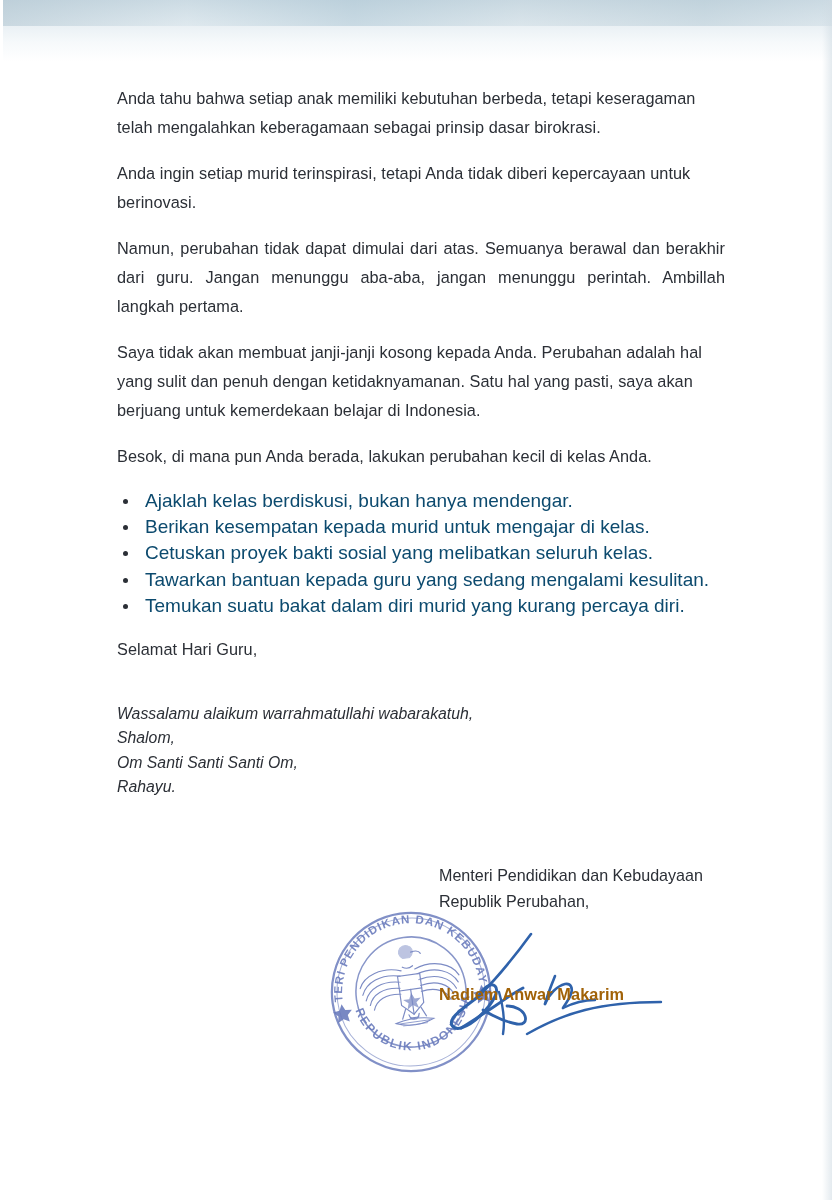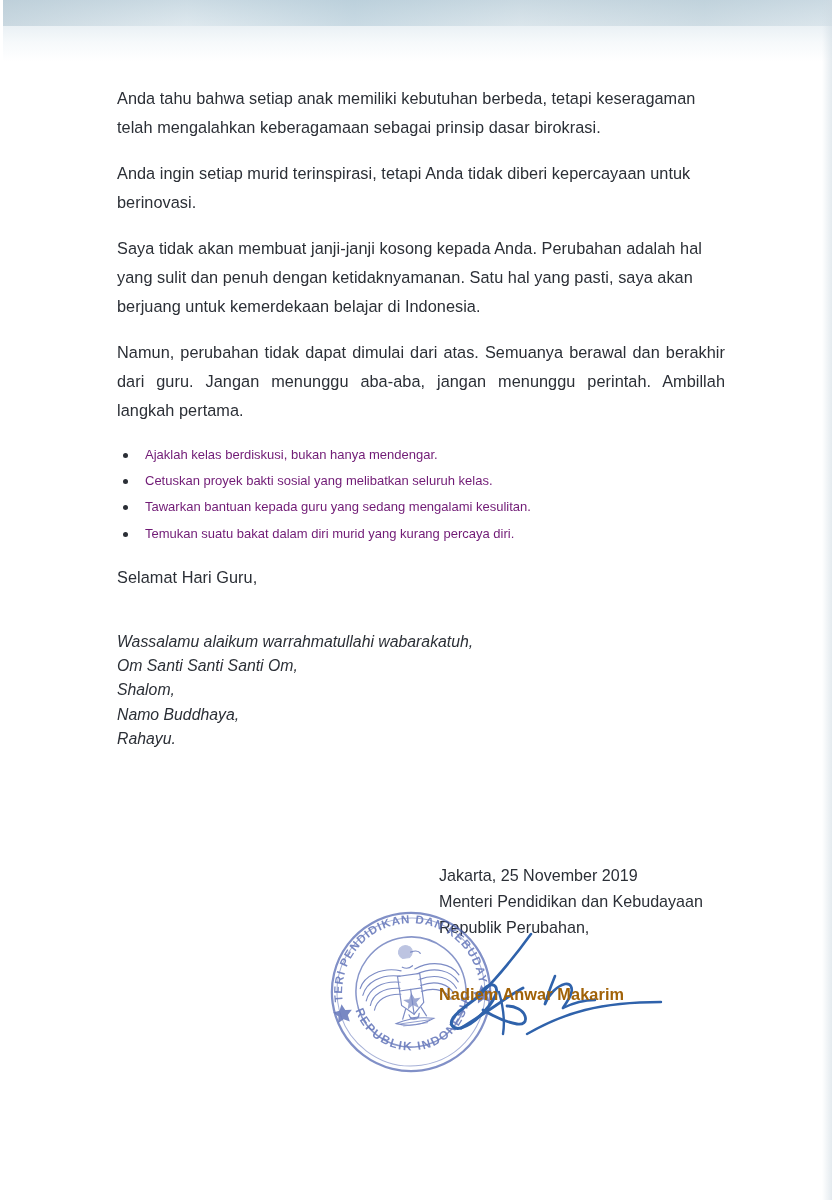--- a/index.html
+++ b/index.html
@@ -80,22 +80,22 @@
     text-justify: inter-word;
   }
 
   .bullet-list {
     list-style: none;
     margin: 3px 0 16px 0;
     padding: 0;
   }
   .bullet-list li {
     position: relative;
-    color: #701a75;
-    font-size: 13px;
+    color: #0c4a6e;
+    font-size: 19px;
     line-height: 26.2px;
     padding-left: 28px;
     margin: 0;
   }
   .bullet-list li .bullet-dot {
     position: absolute;
     left: 6px;
     top: 11px;
     width: 5px;
     height: 5px;
@@ -166,56 +166,59 @@
 
 <div class="page">
 
   <div class="scan-gradient-top"></div>
   <div class="scan-edge-right"></div>
 
   <div class="content">
 
     <p class="para">Anda tahu bahwa setiap anak memiliki kebutuhan berbeda, tetapi keseragaman telah mengalahkan keberagamaan sebagai prinsip dasar birokrasi.</p>
     <p class="para">Anda ingin setiap murid terinspirasi, tetapi Anda tidak diberi kepercayaan untuk berinovasi.</p>
+    <p class="para justify">Namun, perubahan tidak dapat dimulai dari atas. Semuanya berawal dan berakhir dari guru. Jangan menunggu aba-aba, jangan menunggu perintah. Ambillah langkah pertama.</p>
     <p class="para">Saya tidak akan membuat janji-janji kosong kepada Anda. Perubahan adalah hal yang sulit dan penuh dengan ketidaknyamanan. Satu hal yang pasti, saya akan berjuang untuk kemerdekaan belajar di Indonesia.</p>
-    <p class="para justify">Namun, perubahan tidak dapat dimulai dari atas. Semuanya berawal dan berakhir dari guru. Jangan menunggu aba-aba, jangan menunggu perintah. Ambillah langkah pertama.</p>
+    <p class="para">Besok, di mana pun Anda berada, lakukan perubahan kecil di kelas Anda.</p>
 
     <ul class="bullet-list">
       <li>
         <span class="bullet-dot"></span>
         <span>Ajaklah kelas berdiskusi, bukan hanya mendengar.</span>
+      </li>
+      <li>
+        <span class="bullet-dot"></span>
+        <span>Berikan kesempatan kepada murid untuk mengajar di kelas.</span>
       </li>
       <li>
         <span class="bullet-dot"></span>
         <span>Cetuskan proyek bakti sosial yang melibatkan seluruh kelas.</span>
       </li>
       <li>
         <span class="bullet-dot"></span>
         <span>Tawarkan bantuan kepada guru yang sedang mengalami kesulitan.</span>
       </li>
       <li>
         <span class="bullet-dot"></span>
         <span>Temukan suatu bakat dalam diri murid yang kurang percaya diri.</span>
       </li>
     </ul>
 
     <p class="para">Selamat Hari Guru,</p>
 
     <div class="salutation-block">
       <div class="sal-line">Wassalamu alaikum warrahmatullahi wabarakatuh,</div>
+      <div class="sal-line">Shalom,</div>
       <div class="sal-line">Om Santi Santi Santi Om,</div>
-      <div class="sal-line">Shalom,</div>
-      <div class="sal-line">Namo Buddhaya,</div>
       <div class="sal-line">Rahayu.</div>
     </div>
 
   </div>
 
   <div class="sign-block">
-    <div class="sign-line">Jakarta, 25 November 2019</div>
     <div class="sign-line">Menteri Pendidikan dan Kebudayaan</div>
     <div class="sign-line">Republik Perubahan,</div>
   </div>
 
   <div class="stamp">
     <svg viewBox="0 0 200 200" xmlns="http://www.w3.org/2000/svg">
       <defs>
         <path id="arcTop" d="M 100,100 m -80,0 a 80,80 0 1,1 160,0" fill="none"></path>
         <path id="arcBottom" d="M 100,100 m -68,0 a 68,68 0 1,0 136,0" fill="none"></path>
       </defs>

